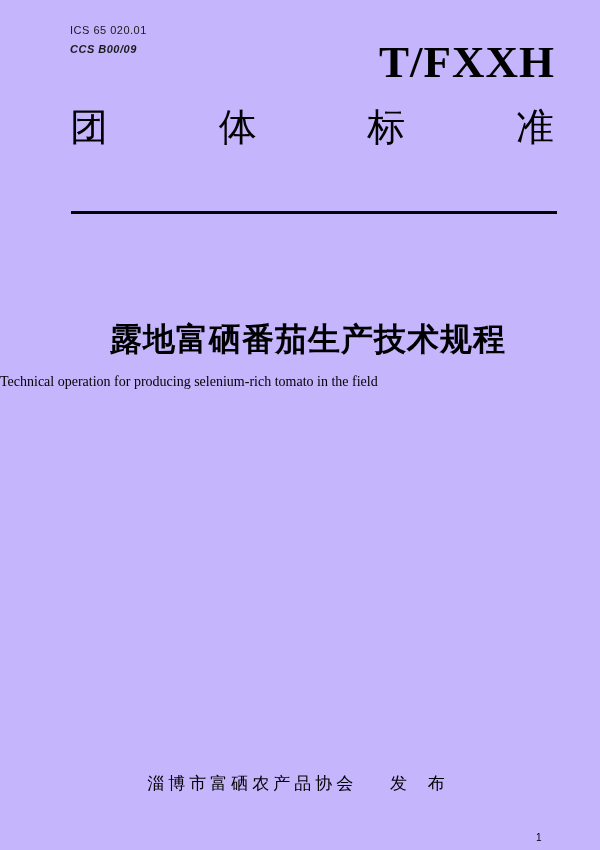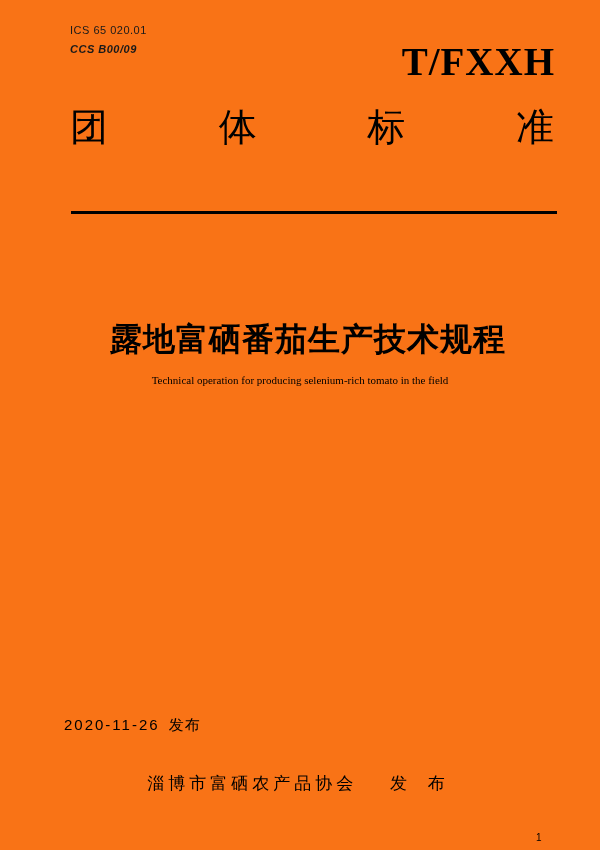--- a/index.html
+++ b/index.html
@@ -5,21 +5,21 @@
   * { margin: 0; padding: 0; box-sizing: border-box; }
   html, body { background: #ffffff; }
   body {
     font-family: "Liberation Serif", serif;
     color: #000000;
   }
   .page {
     position: relative;
     width: 600px;
     height: 850px;
-    background: #f97316;
+    background: #c4b5fd;
     overflow: hidden;
   }
   
   .ics-block {
     position: absolute;
     left: 70px;
     top: 21px;
     font-family: "Liberation Sans", sans-serif;
     font-size: 11px;
     line-height: 19px;
@@ -27,21 +27,21 @@
     color: #1a1a1a;
   }
   .ics-block .ccs { font-weight: bold; font-style: italic; }
   
   .logo {
     position: absolute;
     top: 32px;
     right: 45px;
     font-family: "Liberation Serif", serif;
     font-weight: bold;
-    font-size: 39px;
+    font-size: 45px;
     line-height: 60px;
     letter-spacing: 1px;
     color: #000000;
   }
   
   .standard-type {
     position: absolute;
     left: 70px;
     right: 46px;
     top: 104px;
@@ -82,23 +82,23 @@
     font-size: 32px;
     letter-spacing: 1px;
     color: #000000;
   }
   
   .title-en {
     position: absolute;
     left: 0;
     right: 0;
     top: 374px;
-    text-align: center;
+    text-align: left;
     font-family: "Liberation Serif", serif;
-    font-size: 11px;
+    font-size: 14px;
     color: #000000;
   }
   
   .dates-row {
     position: absolute;
     left: 64px;
     right: 54px;
     top: 716px;
     display: flex;
     justify-content: space-between;
@@ -152,24 +152,20 @@
   </div>
 
 
   <div class="rule"></div>
 
   <div class="title-cn">露地富硒番茄生产技术规程</div>
 
   <div class="title-en">Technical operation for producing selenium-rich tomato in the field</div>
 
   <div class="dates-row">
-    <div>
-      <span class="date-num">2020-11-26</span>
-      <span class="date-label">发布</span>
-    </div>
   </div>
 
   <div class="publisher-row">
     <span class="publisher-name">淄博市富硒农产品协会</span>
     <span class="publish-label">发 布</span>
   </div>
 
   <div class="page-number">1</div>
 
 </div>

